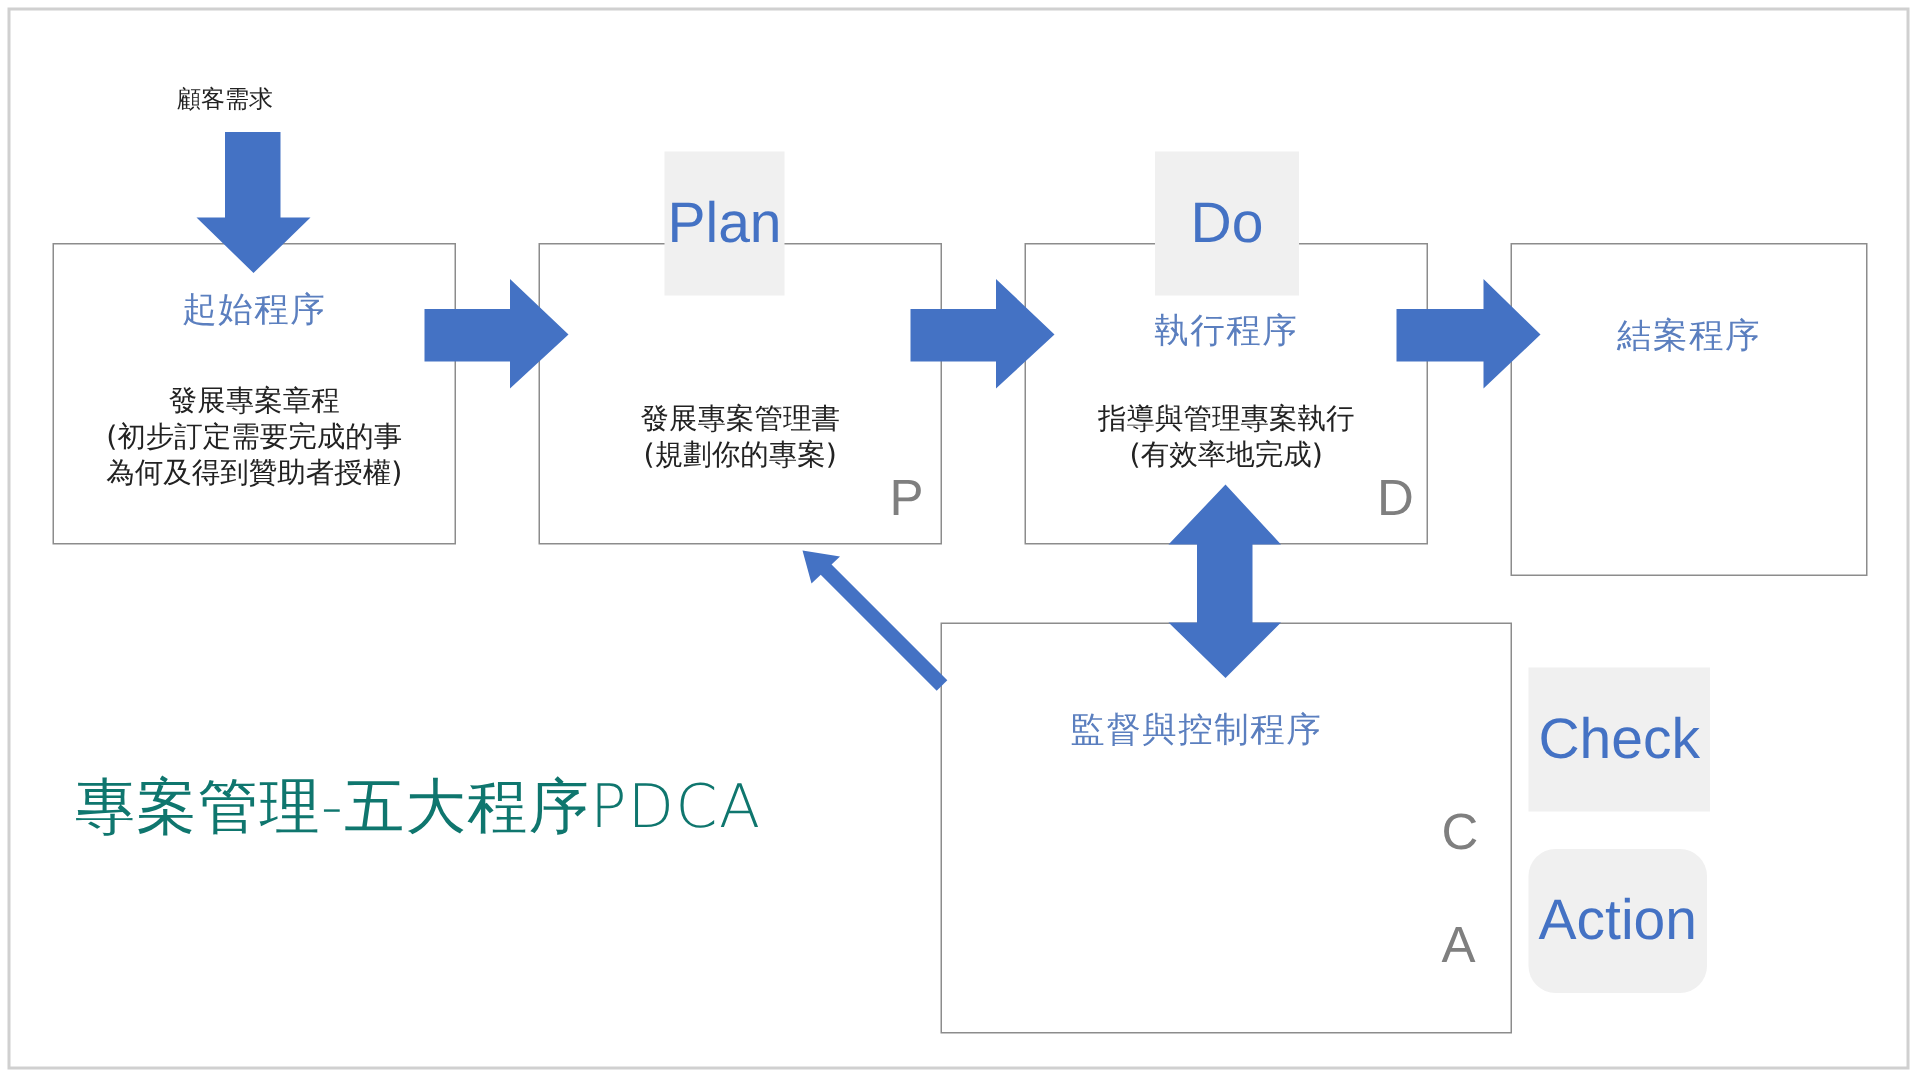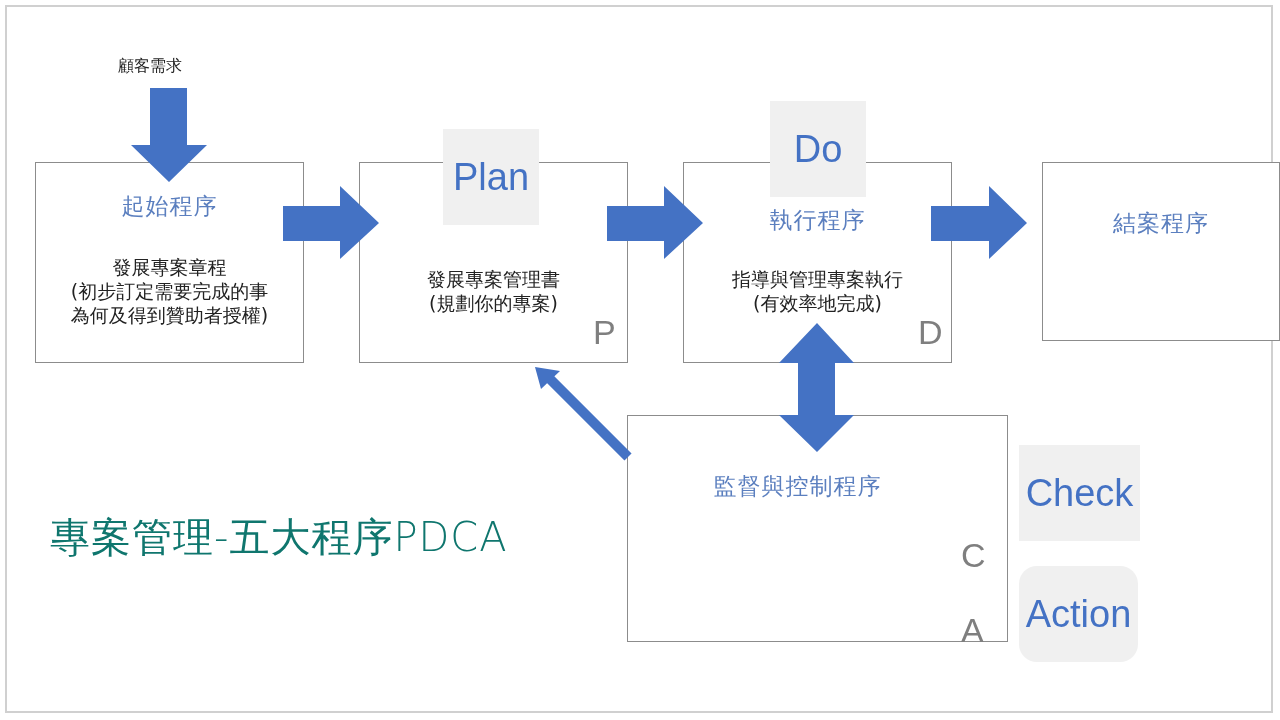--- a/index.html
+++ b/index.html
@@ -39,31 +39,31 @@
   <div class="letter" style="left:233px; top:150px;">P</div>
 </div>
 
 <div class="box" style="left:683px; top:162px; width:269px; height:201px;">
   <div class="box-title" style="top:42px;">執行程序</div>
   <div class="box-body" style="top:104px;">指導與管理專案執行
 (有效率地完成)</div>
   <div class="letter" style="left:234px; top:150px;">D</div>
 </div>
 
-<div class="box" style="left:1042px; top:162px; width:238px; height:179px;">
+<div class="box" style="left:1007px; top:162px; width:238px; height:222px;">
   <div class="box-title" style="top:45px;">結案程序</div>
 </div>
 
-<div class="box" style="left:627px; top:415px; width:381px; height:227px;">
+<div class="box" style="left:627px; top:415px; width:381px; height:274px;">
   <div class="box-title" style="top:55px; left:-40px; right:0;">監督與控制程序</div>
   <div class="letter" style="left:333px; top:120px;">C</div>
   <div class="letter" style="left:333px; top:195px;">A</div>
 </div>
 
-<div class="tag" style="left:443px; top:101px; width:96px; height:96px;margin-top:28px;">Plan</div>
+<div class="tag" style="left:443px; top:101px; width:80px; height:96px;">Plan</div>
 <div class="tag" style="left:770px; top:101px; width:96px; height:96px;">Do</div>
 <div class="tag" style="left:1019px; top:445px; width:121px; height:96px;">Check</div>
 <div class="tag" style="left:1019px; top:566px; width:119px; height:96px;border-radius:18px;">Action</div>
 
 <svg class="arrows" width="1280" height="720">
   <polygon fill="#4472c4" points="150,88 187,88 187,145 207,145 169,182 131,145 150,145"></polygon>
   <polygon fill="#4472c4" points="283,206 340,206 340,186 379,223 340,259 340,241 283,241"></polygon>
   <polygon fill="#4472c4" points="607,206 664,206 664,186 703,223 664,259 664,241 607,241"></polygon>
   <polygon fill="#4472c4" points="931,206 989,206 989,186 1027,223 989,259 989,241 931,241"></polygon>
   <polygon fill="#4472c4" points="817,323 854,363 835,363 835,415 854,415 817,452 779,415 798,415 798,363 779,363"></polygon>

